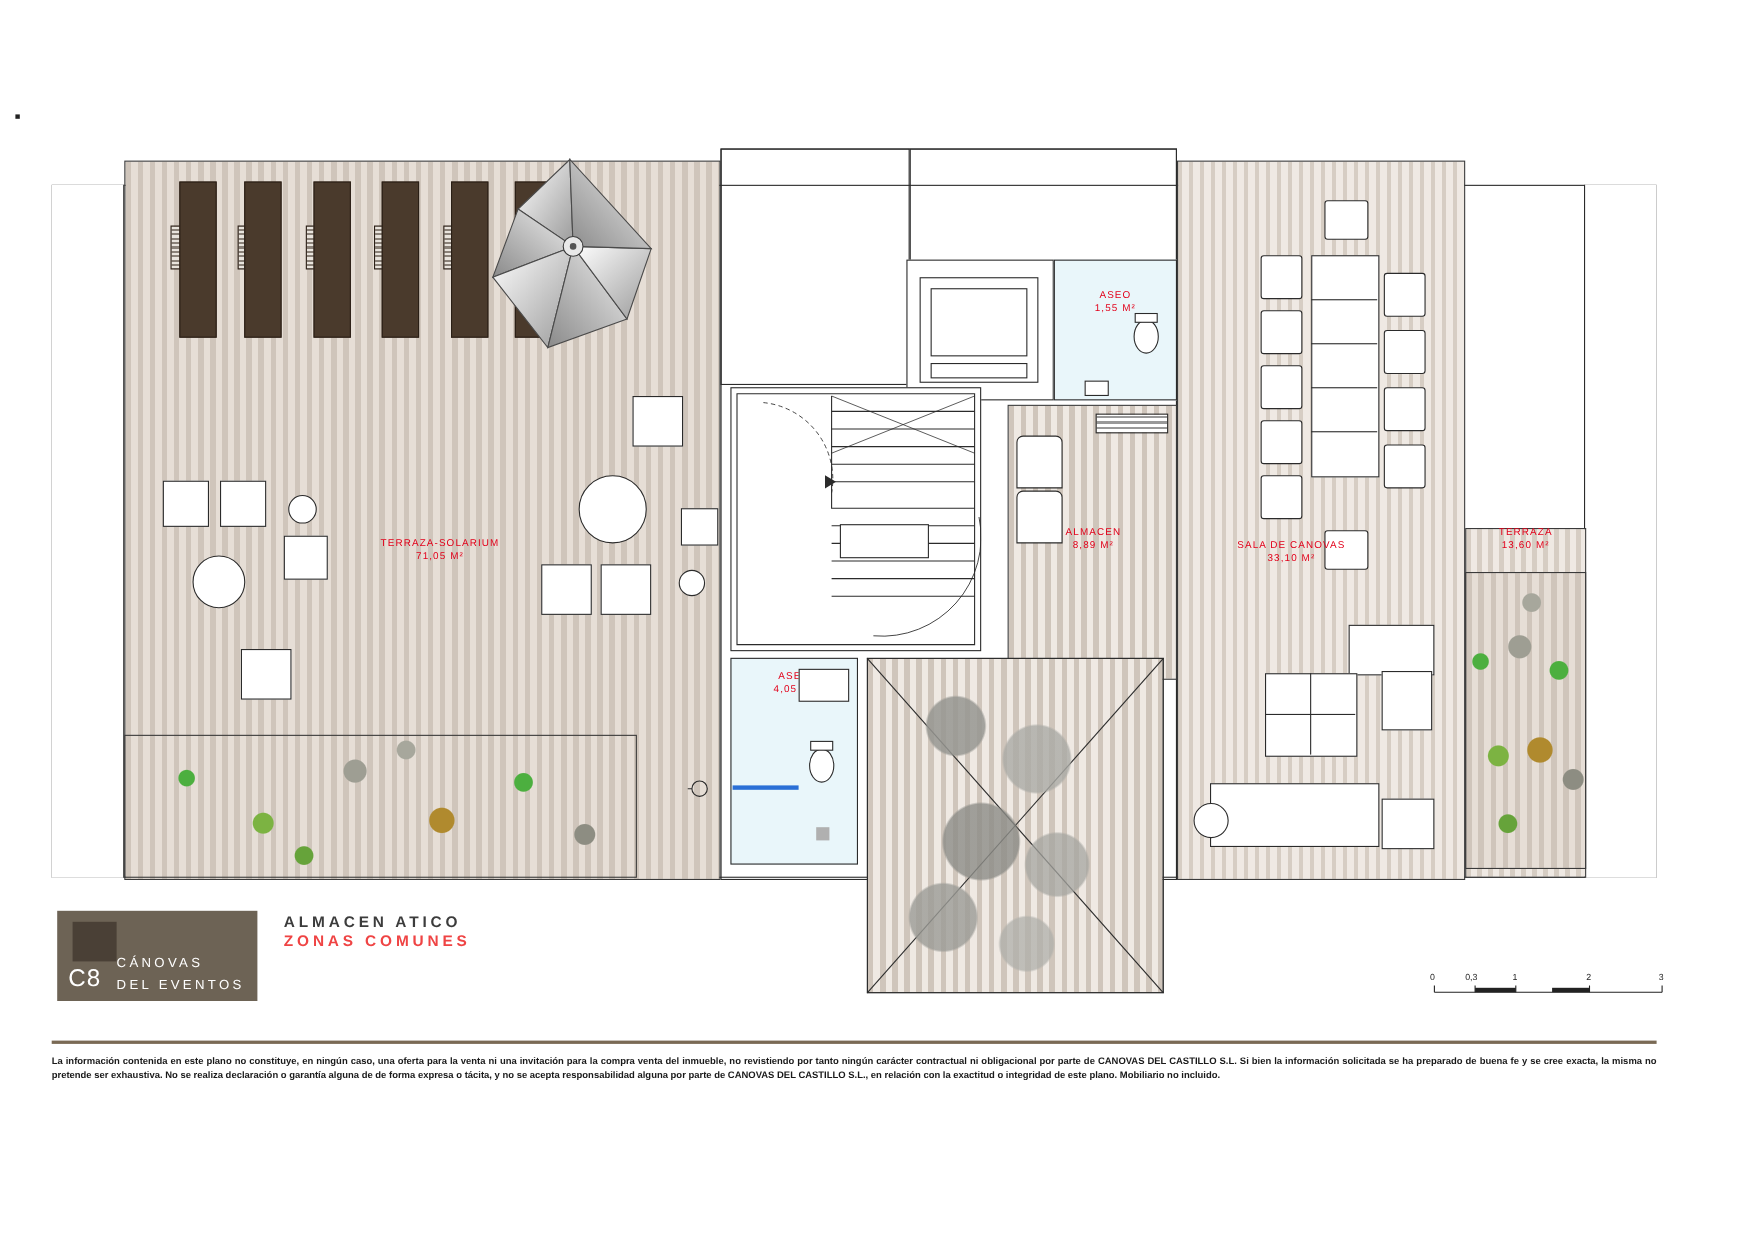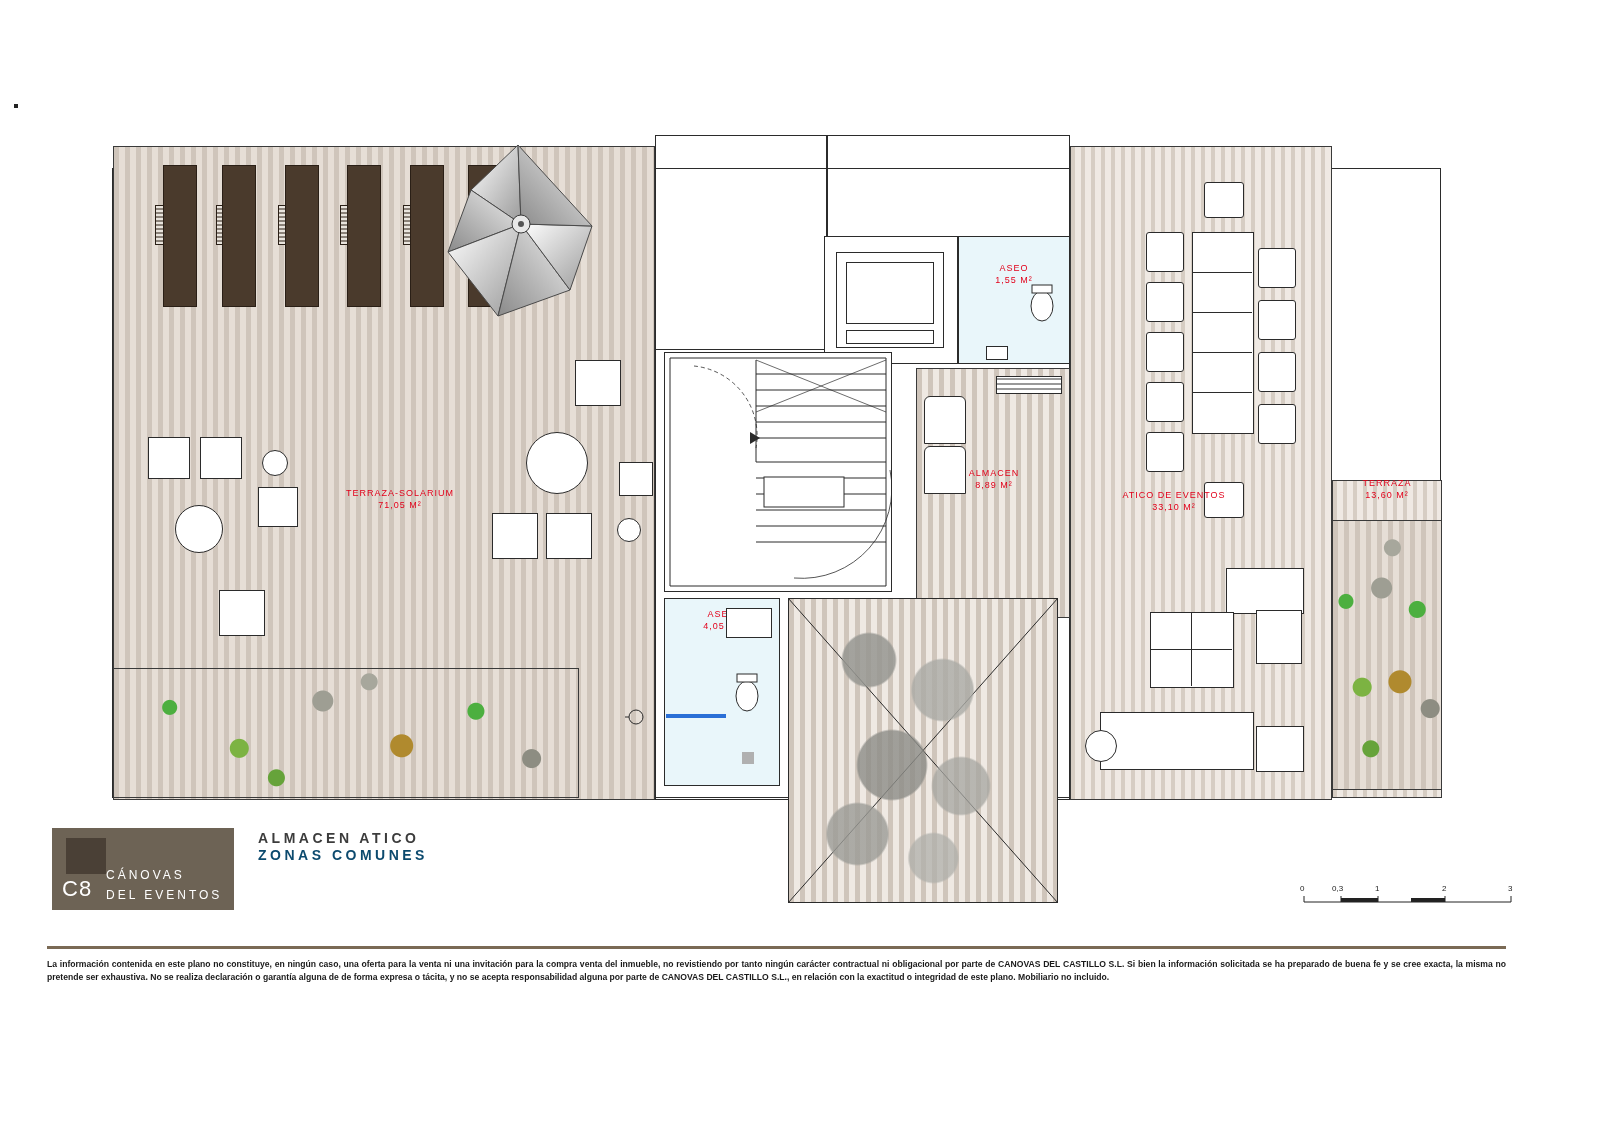--- a/index.html
+++ b/index.html
@@ -74,21 +74,21 @@
   .rlabel{color:#e2001a;font-size:9px;font-weight:normal;letter-spacing:1px;text-align:center;line-height:12px;white-space:nowrap;}
 
   
   .logo-box{left:52px;top:828px;width:182px;height:82px;background:#6d6355;}
   .logo-sq{left:66px;top:838px;width:40px;height:36px;background:#4a4036;}
   .logo-c8{left:62px;top:876px;width:44px;height:28px;color:#fff;font-size:22px;letter-spacing:1px;font-family:"Liberation Sans",sans-serif;}
   .logo-t1{left:106px;top:868px;color:#fff;font-size:12px;letter-spacing:3px;}
   .logo-t2{left:106px;top:888px;color:#fff;font-size:12px;letter-spacing:3px;}
 
   .title1{left:258px;top:830px;color:#3c3c3c;font-size:14px;letter-spacing:3.5px;font-weight:bold;}
-  .title2{left:258px;top:847px;color:#0c4a6e;font-size:14px;letter-spacing:3.5px;font-weight:bold;}
+  .title2{left:258px;top:847px;color:#ef4444;font-size:14px;letter-spacing:3.5px;font-weight:bold;}
 
   
   .scalebar{left:1300px;top:884px;width:215px;height:26px;}
   .scale-num{position:absolute;font-size:8px;color:#222;}
 
   
   .rule{left:47px;top:946px;width:1459px;height:3px;background:#7a6a55;}
   .disclaimer{left:47px;top:958px;width:1459px;color:#1a1a1a;font-size:8.6px;line-height:13px;font-weight:bold;text-align:justify;}
   .nofill{background:transparent;}
 </style>
@@ -220,21 +220,21 @@
   <div class="abs" style="left:742px;top:752px;width:12px;height:12px;background:#b0b0b0;"></div>
   <svg class="abs" style="left:625px;top:706px;width:22px;height:22px;" viewBox="0 0 22 22">
     <circle cx="11" cy="11" r="7" fill="none" stroke="#2b2b2b"></circle>
     <line x1="0" y1="11" x2="4" y2="11" stroke="#2b2b2b"></line>
   </svg>
 
   <div class="abs hatch" style="left:916px;top:368px;width:154px;height:250px;"></div>
   <div class="abs wall" style="left:996px;top:376px;width:66px;height:18px;background:repeating-linear-gradient(0deg,#fff 0 3px,#999 3px 5px);"></div>
   <div class="abs wall" style="left:924px;top:396px;width:42px;height:48px;border-radius:6px 6px 0 0;"></div>
   <div class="abs wall" style="left:924px;top:446px;width:42px;height:48px;border-radius:6px 6px 0 0;"></div>
-  <div class="abs rlabel" style="left:920px;top:467px;width:148px;">
+  <div class="abs rlabel" style="left:920px;top:477px;width:148px;">
     <div>ALMACEN</div>
     <div>8,89 M²</div>
   </div>
 
   <div class="abs hatch" style="left:788px;top:598px;width:270px;height:305px;"></div>
   <svg class="abs" style="left:788px;top:598px;width:270px;height:305px;" viewBox="0 0 270 305">
     <line x1="0" y1="0" x2="270" y2="305" stroke="#2b2b2b" stroke-width="1"></line>
     <line x1="270" y1="0" x2="0" y2="305" stroke="#2b2b2b" stroke-width="1"></line>
     <rect x="0.5" y="0.5" width="269" height="304" fill="none" stroke="#2b2b2b"></rect>
   </svg>
@@ -273,21 +273,21 @@
   <div class="abs fbox" style="left:1226px;top:568px;width:76px;height:44px;"></div>
   <div class="abs fbox" style="left:1150px;top:612px;width:82px;height:74px;"></div>
   <div class="abs" style="left:1191px;top:612px;width:1px;height:74px;background:#2b2b2b;"></div>
   <div class="abs" style="left:1150px;top:649px;width:82px;height:1px;background:#2b2b2b;"></div>
   <div class="abs fbox" style="left:1100px;top:712px;width:152px;height:56px;"></div>
   <div class="abs fcirc" style="left:1085px;top:730px;width:30px;height:30px;"></div>
   <div class="abs fbox" style="left:1256px;top:726px;width:46px;height:44px;"></div>
   <div class="abs fbox" style="left:1256px;top:610px;width:44px;height:52px;"></div>
 
   <div class="abs rlabel" style="left:1074px;top:489px;width:200px;">
-    <div>ATICO DE EVENTOS</div>
+    <div>SALA DE CANOVAS</div>
     <div>33,10 M²</div>
   </div>
 
   <div class="abs deck-terr-right"></div>
   <div class="abs veg veg-right"></div>
   <div class="abs rlabel" style="left:1324px;top:477px;width:126px;">
     <div>TERRAZA</div>
     <div>13,60 M²</div>
   </div>
 

